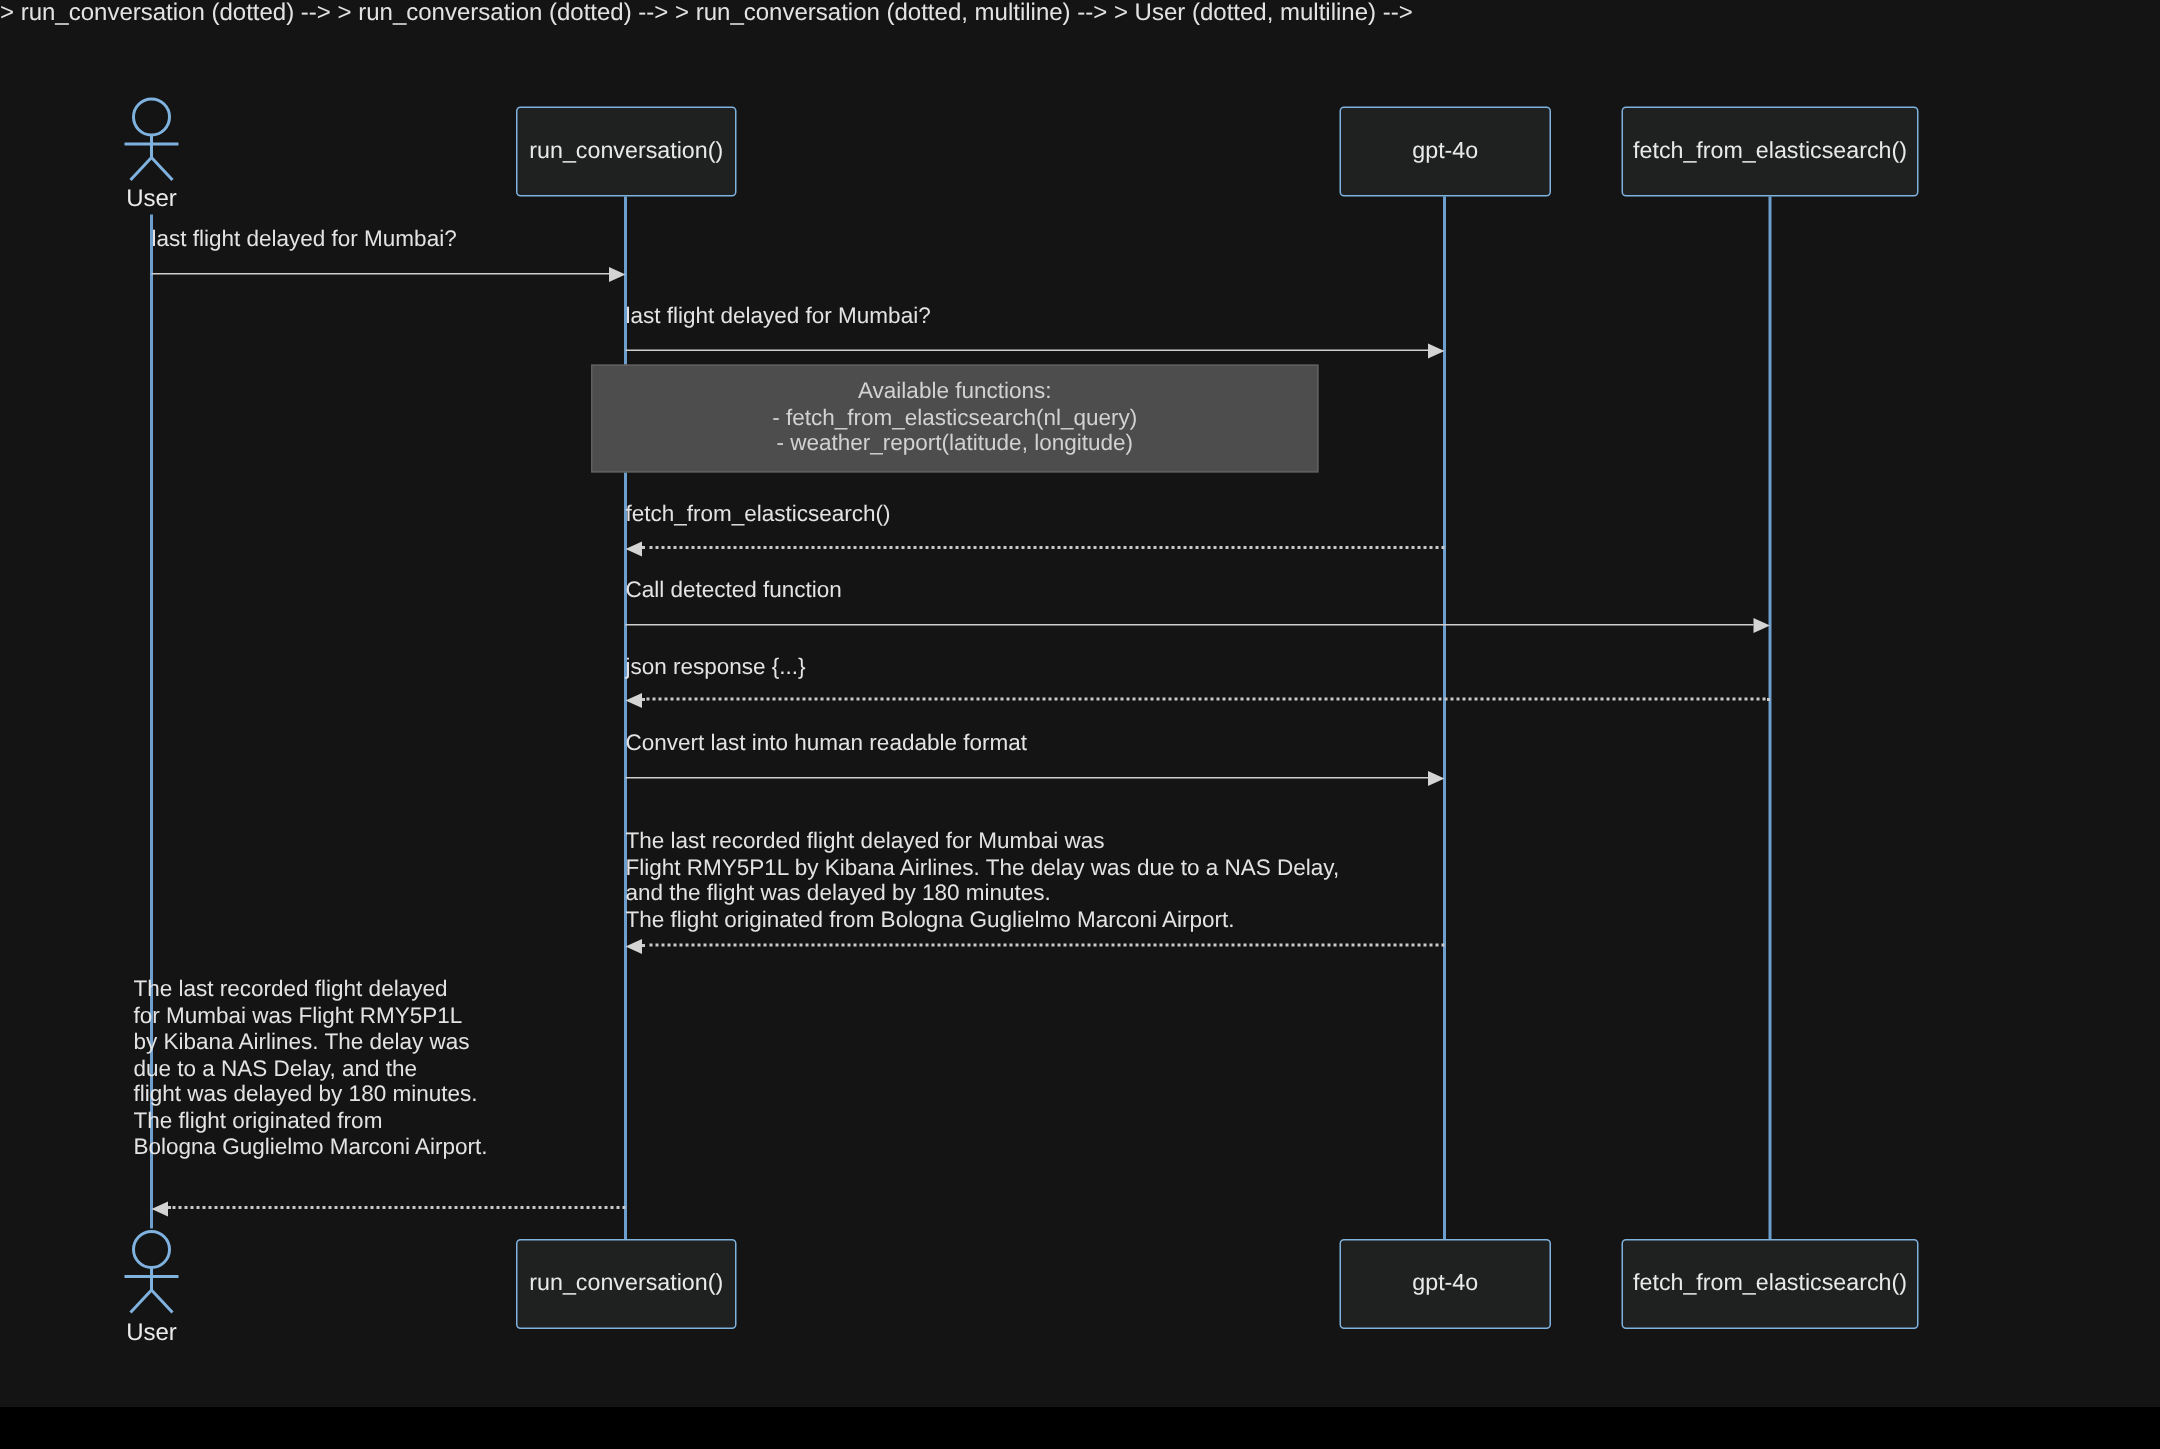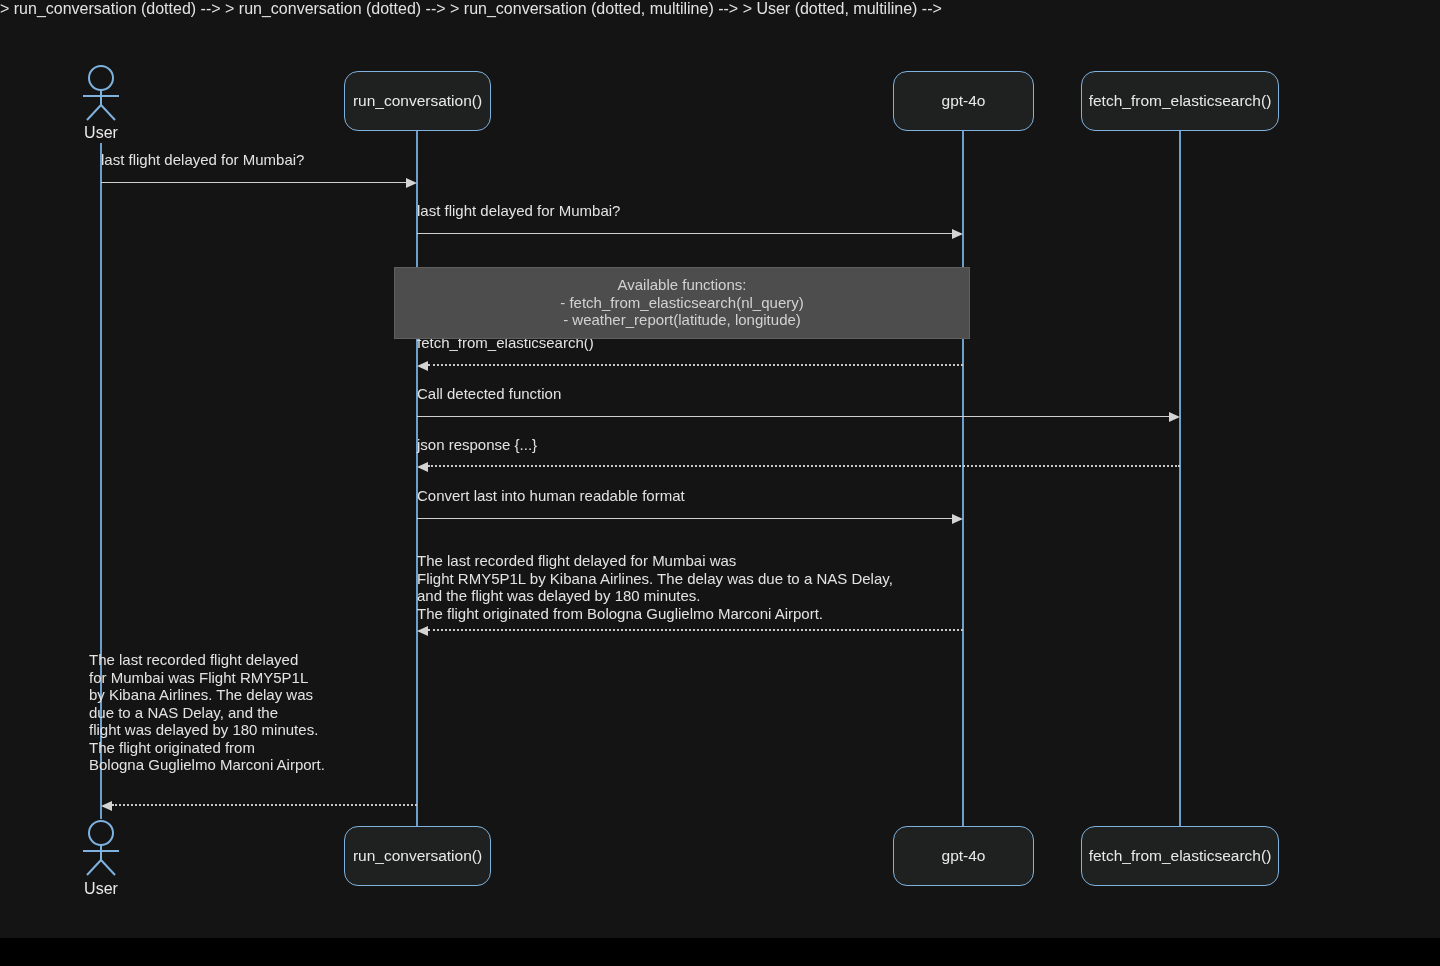--- a/index.html
+++ b/index.html
@@ -8,21 +8,21 @@
     width:1440px;height:966px;
     background:#141414;
     font-family:"Liberation Sans","DejaVu Sans",sans-serif;
     color:#e3e3e3;
     overflow:hidden;
   }
   .bottom-bar{position:absolute;left:0;top:938px;width:1440px;height:28px;background:#000;}
   .lifeline{position:absolute;width:2px;background:#6d9ece;}
   .actor-box{
     position:absolute;height:60px;
-    background:#1f2020;border:1px solid #7fb2de;border-radius:14px;
+    background:#1f2020;border:1px solid #7fb2de;border-radius:3px;
     display:flex;align-items:center;justify-content:center;
     font-size:15.5px;color:#e9e9e9;z-index:3;box-sizing:border-box;
   }
   .stick{position:absolute;z-index:3;}
   .actor-label{
     position:absolute;text-align:center;font-size:16px;color:#eceaea;z-index:3;
   }
   .msg-label{
     position:absolute;font-size:15px;color:#e3e3e3;z-index:2;
     white-space:pre-line;line-height:17.5px;
@@ -77,21 +77,21 @@
   <div class="msg-label" style="left:101px;top:151px;width:316px;">last flight delayed for Mumbai?</div>
   <div class="msg-line solid" style="left:101px;top:182px;width:305px;"></div>
   <div class="arrow right" style="left:406px;top:178px;"></div>
 
   
   <div class="msg-label" style="left:417px;top:202px;width:546px;">last flight delayed for Mumbai?</div>
   <div class="msg-line solid" style="left:417px;top:233px;width:535px;"></div>
   <div class="arrow right" style="left:952px;top:229px;"></div>
 
   
-  <div class="note" style="left:394px;top:243px;width:576px;height:72px;margin-top:24px;">Available functions:
+  <div class="note" style="left:394px;top:243px;width:485px;height:72px;">Available functions:
 - fetch_from_elasticsearch(nl_query)
 - weather_report(latitude, longitude)</div>
 
   &gt; run_conversation (dotted) --&gt;
   <div class="msg-label" style="left:417px;top:334px;width:546px;">fetch_from_elasticsearch()</div>
   <div class="msg-line dotted" style="left:428px;top:364px;width:535px;"></div>
   <div class="arrow left" style="left:417px;top:361px;"></div>
 
   
   <div class="msg-label" style="left:417px;top:385px;width:686px;">Call detected function</div>

